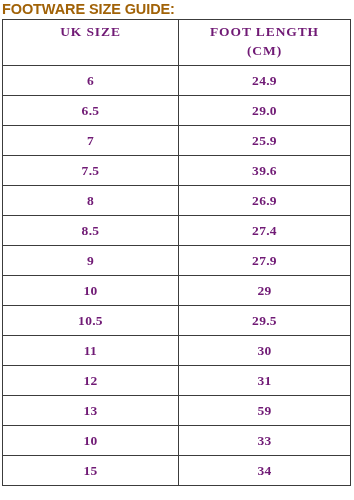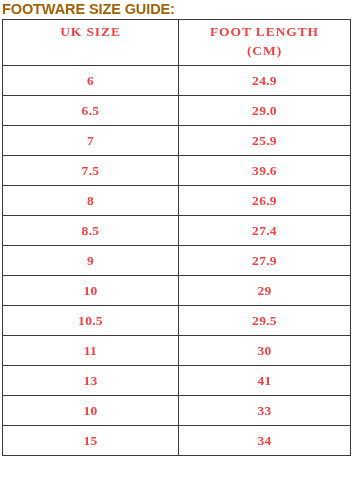--- a/index.html
+++ b/index.html
@@ -54,21 +54,21 @@
     width: 348px;
     border-collapse: collapse;
     table-layout: fixed;
     background: #ffffff;
   }
 
   table.size-table th,
   table.size-table td {
     border: 1.5px solid #3c3c3c;
     text-align: center;
-    color: #ef4444;
+    color: #701a75;
     font-weight: bold;
     padding: 0;
     background: #ffffff;
   }
 
   
   table.size-table th {
     height: 43px;
     vertical-align: top;
     font-size: 13.5px;
@@ -151,22 +151,26 @@
           </tr>
           <tr>
             <td>10.5</td>
             <td>29.5</td>
           </tr>
           <tr>
             <td>11</td>
             <td>30</td>
           </tr>
           <tr>
+            <td>12</td>
+            <td>31</td>
+          </tr>
+          <tr>
             <td>13</td>
-            <td>41</td>
+            <td>59</td>
           </tr>
           <tr>
             <td>10</td>
             <td>33</td>
           </tr>
           <tr>
             <td>15</td>
             <td>34</td>
           </tr>
         </tbody>

